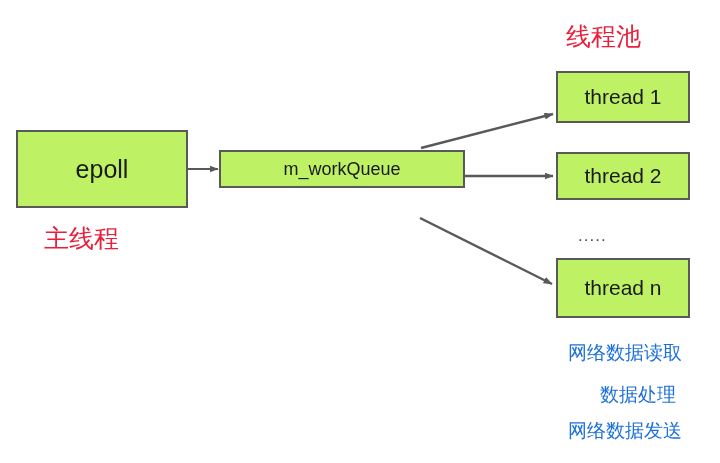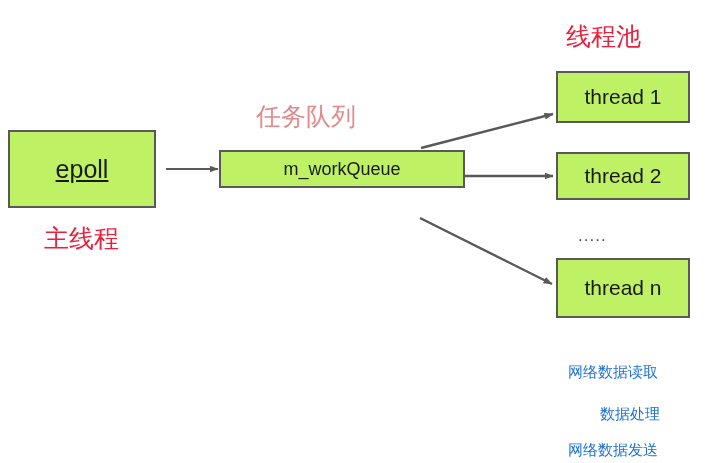--- a/index.html
+++ b/index.html
@@ -30,26 +30,25 @@
     box-sizing: border-box;
     border: 2px solid #595959;
     background: #bef264;
     display: flex;
     align-items: center;
     justify-content: center;
     color: #1a1a1a;
     white-space: nowrap;
   }
   .node-epoll {
-    left: 8px;
+    left: 16px;
     top: 130px;
-    width: 148px;
+    width: 172px;
     height: 78px;
     font-size: 25px;
-    text-decoration: underline;
   }
   .node-queue {
     left: 219px;
     top: 150px;
     width: 246px;
     height: 38px;
     font-size: 18px;
   }
   .node-thread {
     left: 556px;
@@ -68,22 +67,21 @@
   .caption-red {
     color: #e8203c;
     font-size: 25px;
   }
   .caption-pink {
     color: #e08a8a;
     font-size: 25px;
   }
   .caption-blue {
     color: #1c70d8;
-    font-size: 15px;
-    margin-top: 23px;
+    font-size: 19px;
   }
   .cap-threadpool { left: 566px; top: 20px; }
   .cap-taskqueue  { left: 256px; top: 100px; }
   .cap-mainthread { left: 44px;  top: 222px; text-align: center; }
 
   .blue-line-1 { left: 568px; top: 340px; }
   .blue-line-2 { left: 600px; top: 382px; }
   .blue-line-3 { left: 568px; top: 418px; }
 
   .ellipsis {
@@ -112,21 +110,20 @@
 
     <line x1="421" y1="148" x2="553" y2="114" stroke="#595959" stroke-width="2.4" marker-end="url(#arrowhead)"></line>
 
     <line x1="430" y1="176" x2="553" y2="176" stroke="#595959" stroke-width="2.4" marker-end="url(#arrowhead)"></line>
 
     <line x1="420" y1="218" x2="552" y2="284" stroke="#595959" stroke-width="2.4" marker-end="url(#arrowhead)"></line>
   </svg>
 
   <div class="caption caption-red cap-threadpool">线程池</div>
 
-  <div class="caption caption-pink cap-taskqueue">任务队列</div>
 
   <div class="caption caption-red cap-mainthread">主线程</div>
 
   <div class="node node-epoll">epoll</div>
 
   <div class="node node-queue">m_workQueue</div>
 
   <div class="node node-thread node-thread1">thread 1</div>
 
   <div class="node node-thread node-thread2">thread 2</div>

